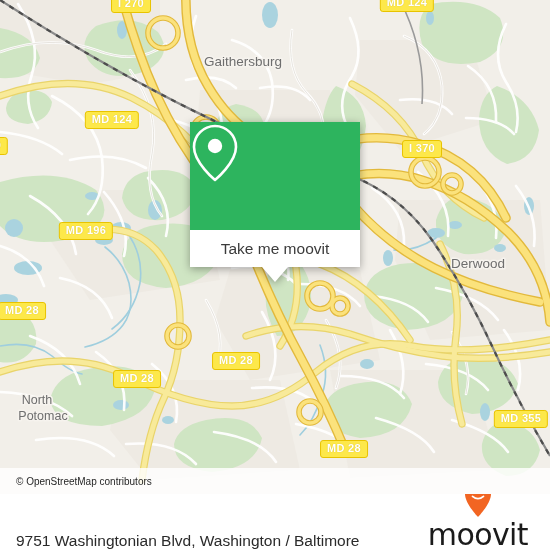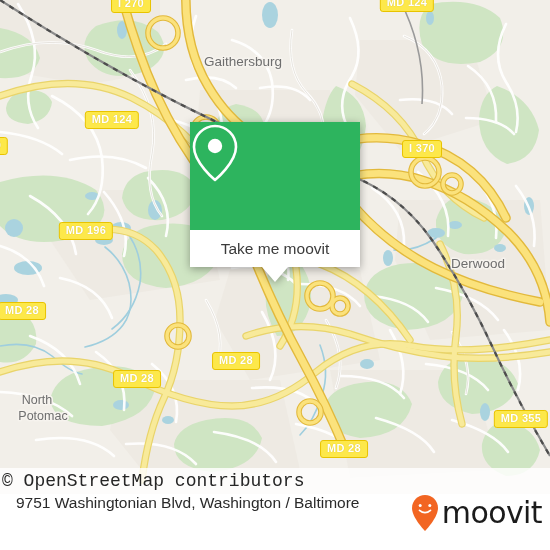--- a/index.html
+++ b/index.html
@@ -28,36 +28,36 @@
     letter-spacing:.3px;line-height:13px;white-space:nowrap;
     text-shadow:0 0 1px rgba(120,95,0,.35);
     font-family:"Liberation Sans","DejaVu Sans",sans-serif;}
 
   
   #attribution{
     position:absolute;left:0;top:468px;width:550px;height:26px;
     background:rgba(255,255,255,.82);
     display:flex;align-items:center;
   }
-  #attribution span{font-size:18px;color:#262626;padding-left:2px;font-family:Liberation Mono, monospace;}
+  #attribution span{font-size:10px;color:#262626;padding-left:16px;}
 
   
   #popup{position:absolute;left:190px;top:122px;width:170px;
     filter:drop-shadow(0 2px 4px rgba(0,0,0,.35));}
   #popup-top{height:108px;background:#2db45e;display:flex;align-items:center;justify-content:center;}
   #popup-bottom{height:37px;background:#ffffff;display:flex;align-items:center;justify-content:center;}
   #popup-label{font-size:15.5px;color:#3b3b3b;}
   #popup-tail{position:absolute;left:50%;top:145px;width:0;height:0;transform:translateX(-50%);
     border-left:13px solid transparent;border-right:13px solid transparent;border-top:15px solid #ffffff;}
 
   
   #footer{position:absolute;left:0;top:494px;width:550px;height:56px;background:#ffffff;overflow:hidden;}
-  #footer-inner{position:relative;height:56px;display:flex;align-items:flex-start;justify-content:space-between;padding:0 8px 0 16px;box-sizing:border-box;}
+  #footer-inner{position:relative;height:56px;display:flex;align-items:flex-end;justify-content:space-between;padding:0 22px 0 16px;box-sizing:border-box;}
   #footer-address{font-size:15.5px;color:#2a2a2a;white-space:nowrap;}
-  #brand{display:flex;align-items:center;gap:2px;}
+  #brand{display:flex;align-items:center;gap:2px;flex-direction:column;}
   #brand-text{font-size:30px;color:#1b1b1b;letter-spacing:-.6px;line-height:30px;
     font-family:"DejaVu Sans","Liberation Sans",sans-serif;}
 </style>
 </head>
 <body>
 
 <div id="app">
 
   <div id="map">
 

